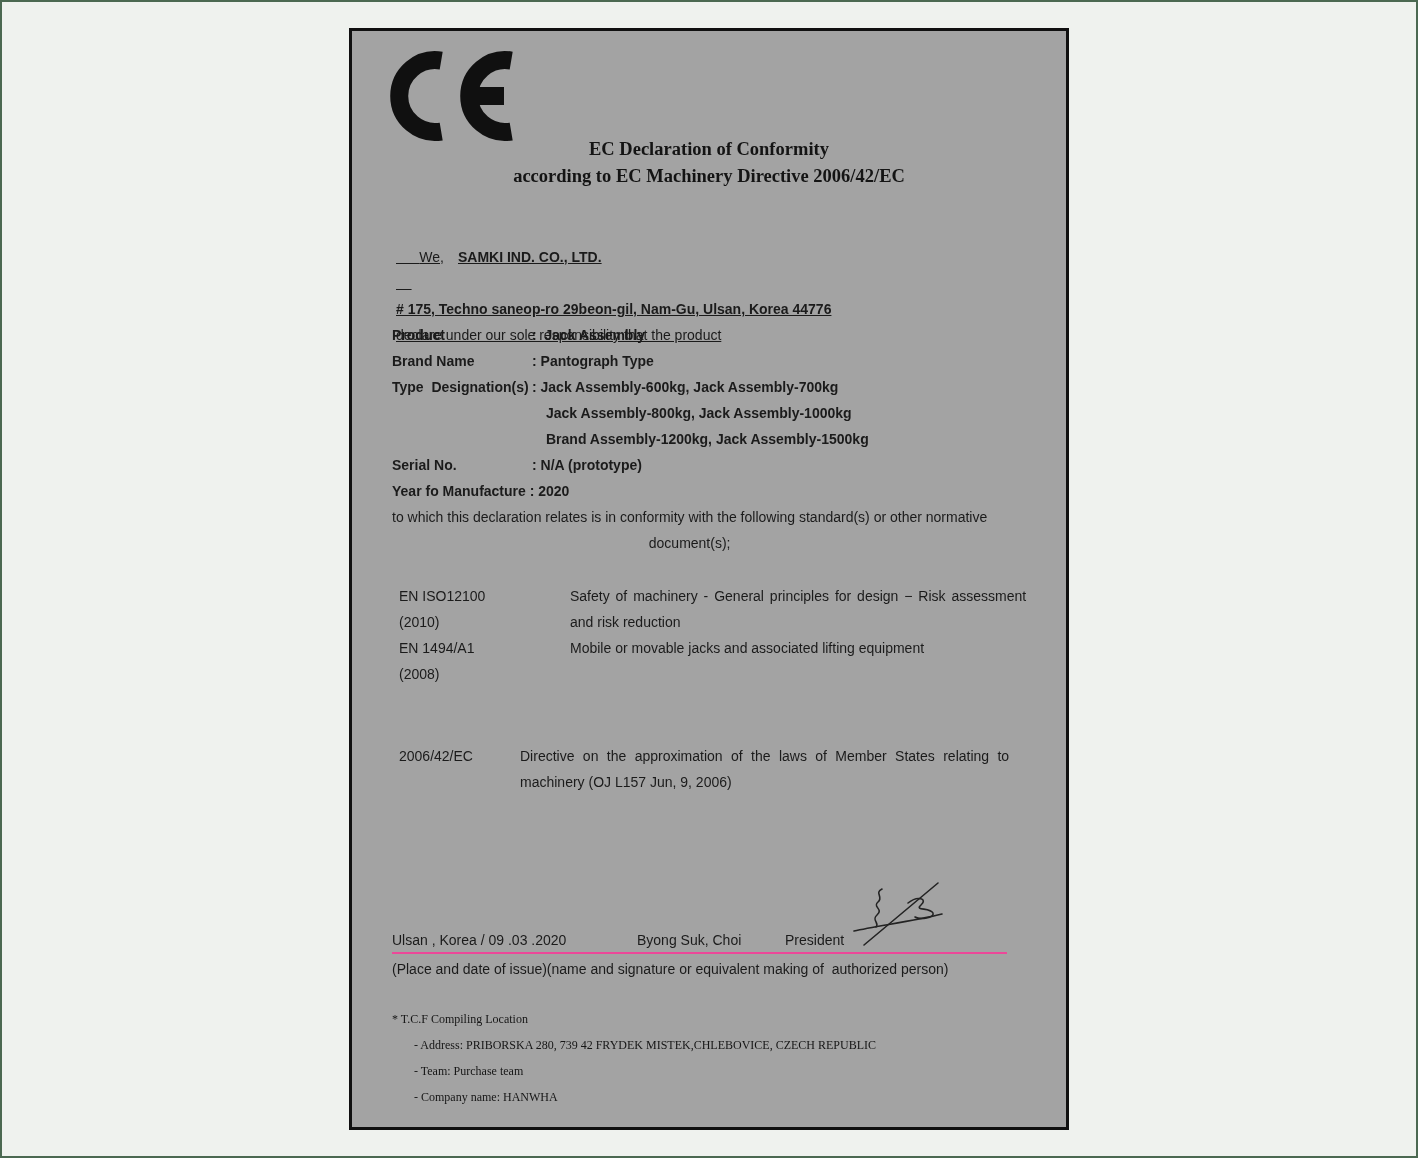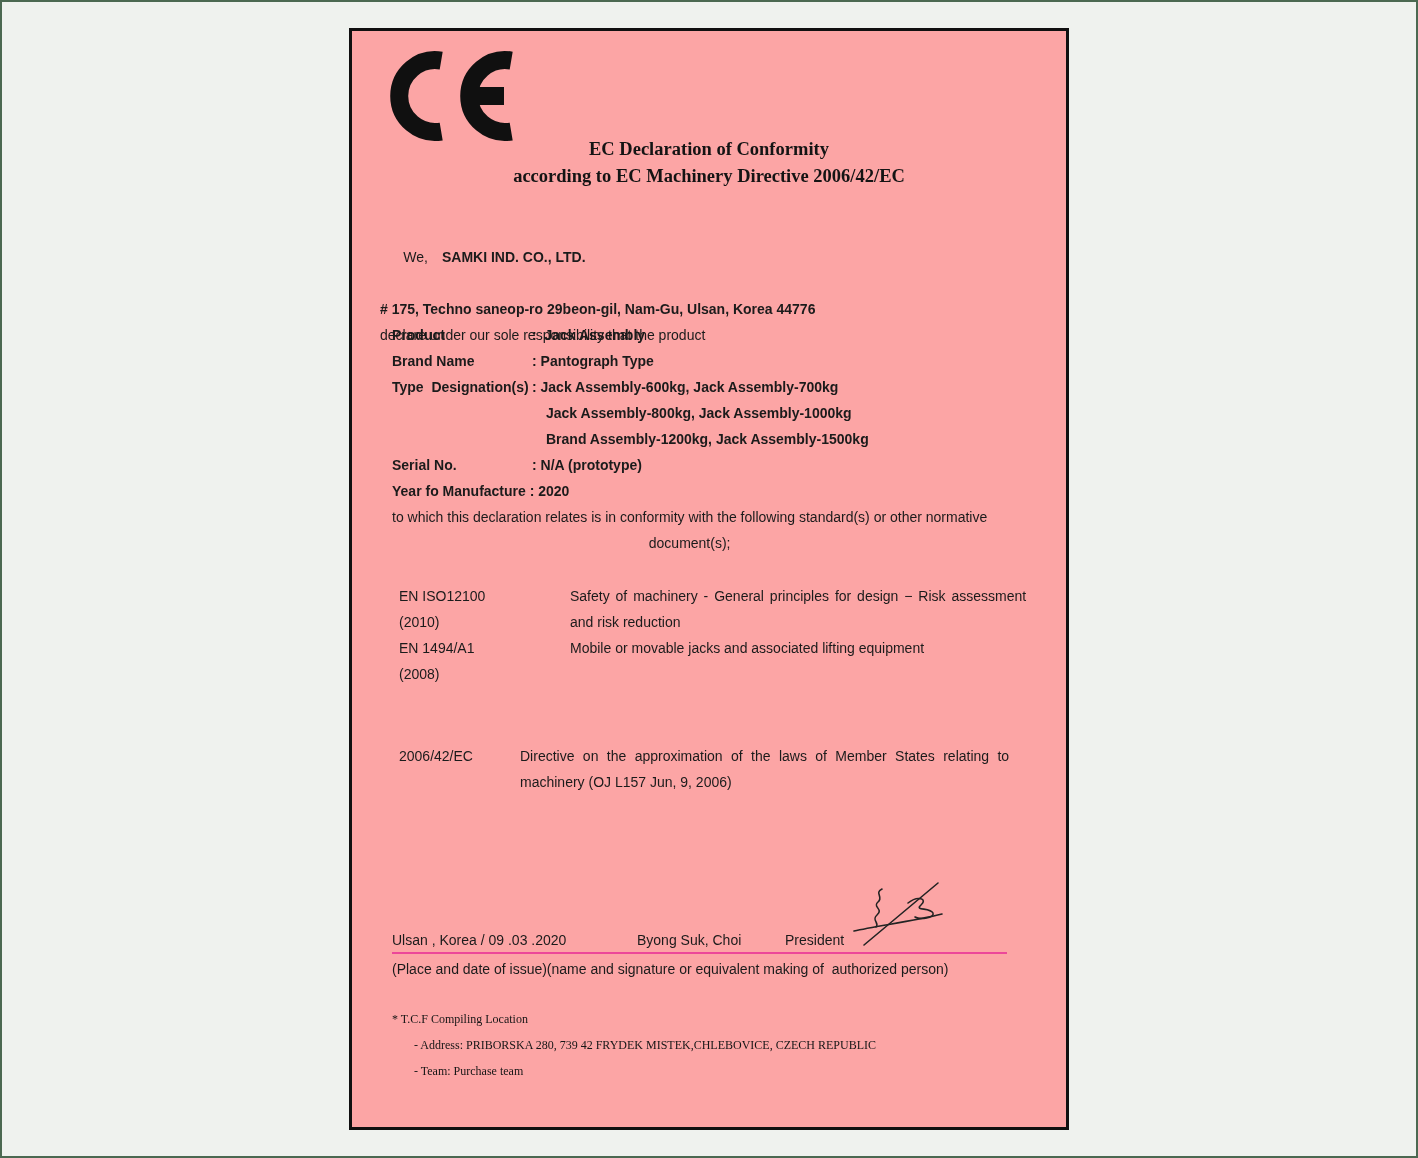--- a/index.html
+++ b/index.html
@@ -9,32 +9,32 @@
     width: 1418px; height: 1158px;
     background: #eff2ee;
     border: 2px solid #4b6951;
     font-family: "Liberation Sans", sans-serif;
     color: #1b1b1b;
     overflow: hidden;
   }
   .page {
     position: absolute; left: 347px; top: 26px;
     width: 720px; height: 1102px;
-    background: #fca5a5;
+    background: #a3a3a3;
     border: 3px solid #101010;
   }
   .ce-logo { position: absolute; left: 38px; top: 19px; }
   .title-block {
     position: absolute; left: 0; right: 0; top: 105px;
     text-align: center;
     font-family: "Liberation Serif", serif;
     font-weight: 700; font-size: 18.5px; line-height: 27px;
     color: #141414;
   }
-  .declarer-block { position: absolute; left: 28px; top: 187px; font-size: 14px; line-height: 26px; }
+  .declarer-block { position: absolute; left: 44px; top: 187px; font-size: 14px; line-height: 26px; text-decoration: underline; }
   .declarer-block .line { white-space: pre; }
   .we { margin-right: 14px; }
   .bold { font-weight: 700; }
 
   .product-block { position: absolute; left: 40px; top: 291px; font-size: 14px; line-height: 26px; font-weight: 700; }
   .prow { display: flex; }
   .plabel { width: 140px; white-space: pre; }
   .pvalue { white-space: pre; }
   .pcont { margin-left: 154px; white-space: pre; }
   .preg { font-weight: 400; white-space: pre; text-align: center; }
@@ -168,15 +168,16 @@
       <path d="M 6 52 C 28 47 66 42 94 35"></path>
     </g>
   </svg>
 
   <div class="sig-caption">(Place and date of issue)(name and signature or equivalent making of  authorized person)</div>
 
   <div class="tcf-block">
     <div>* T.C.F Compiling Location</div>
     <div class="tcf-indent">- Address: PRIBORSKA 280, 739 42 FRYDEK MISTEK,CHLEBOVICE, CZECH REPUBLIC</div>
     <div class="tcf-indent">- Team: Purchase team</div>
+    <div class="tcf-indent">- Company name: HANWHA</div>
   </div>
 
 </div>
 
 </body></html>

